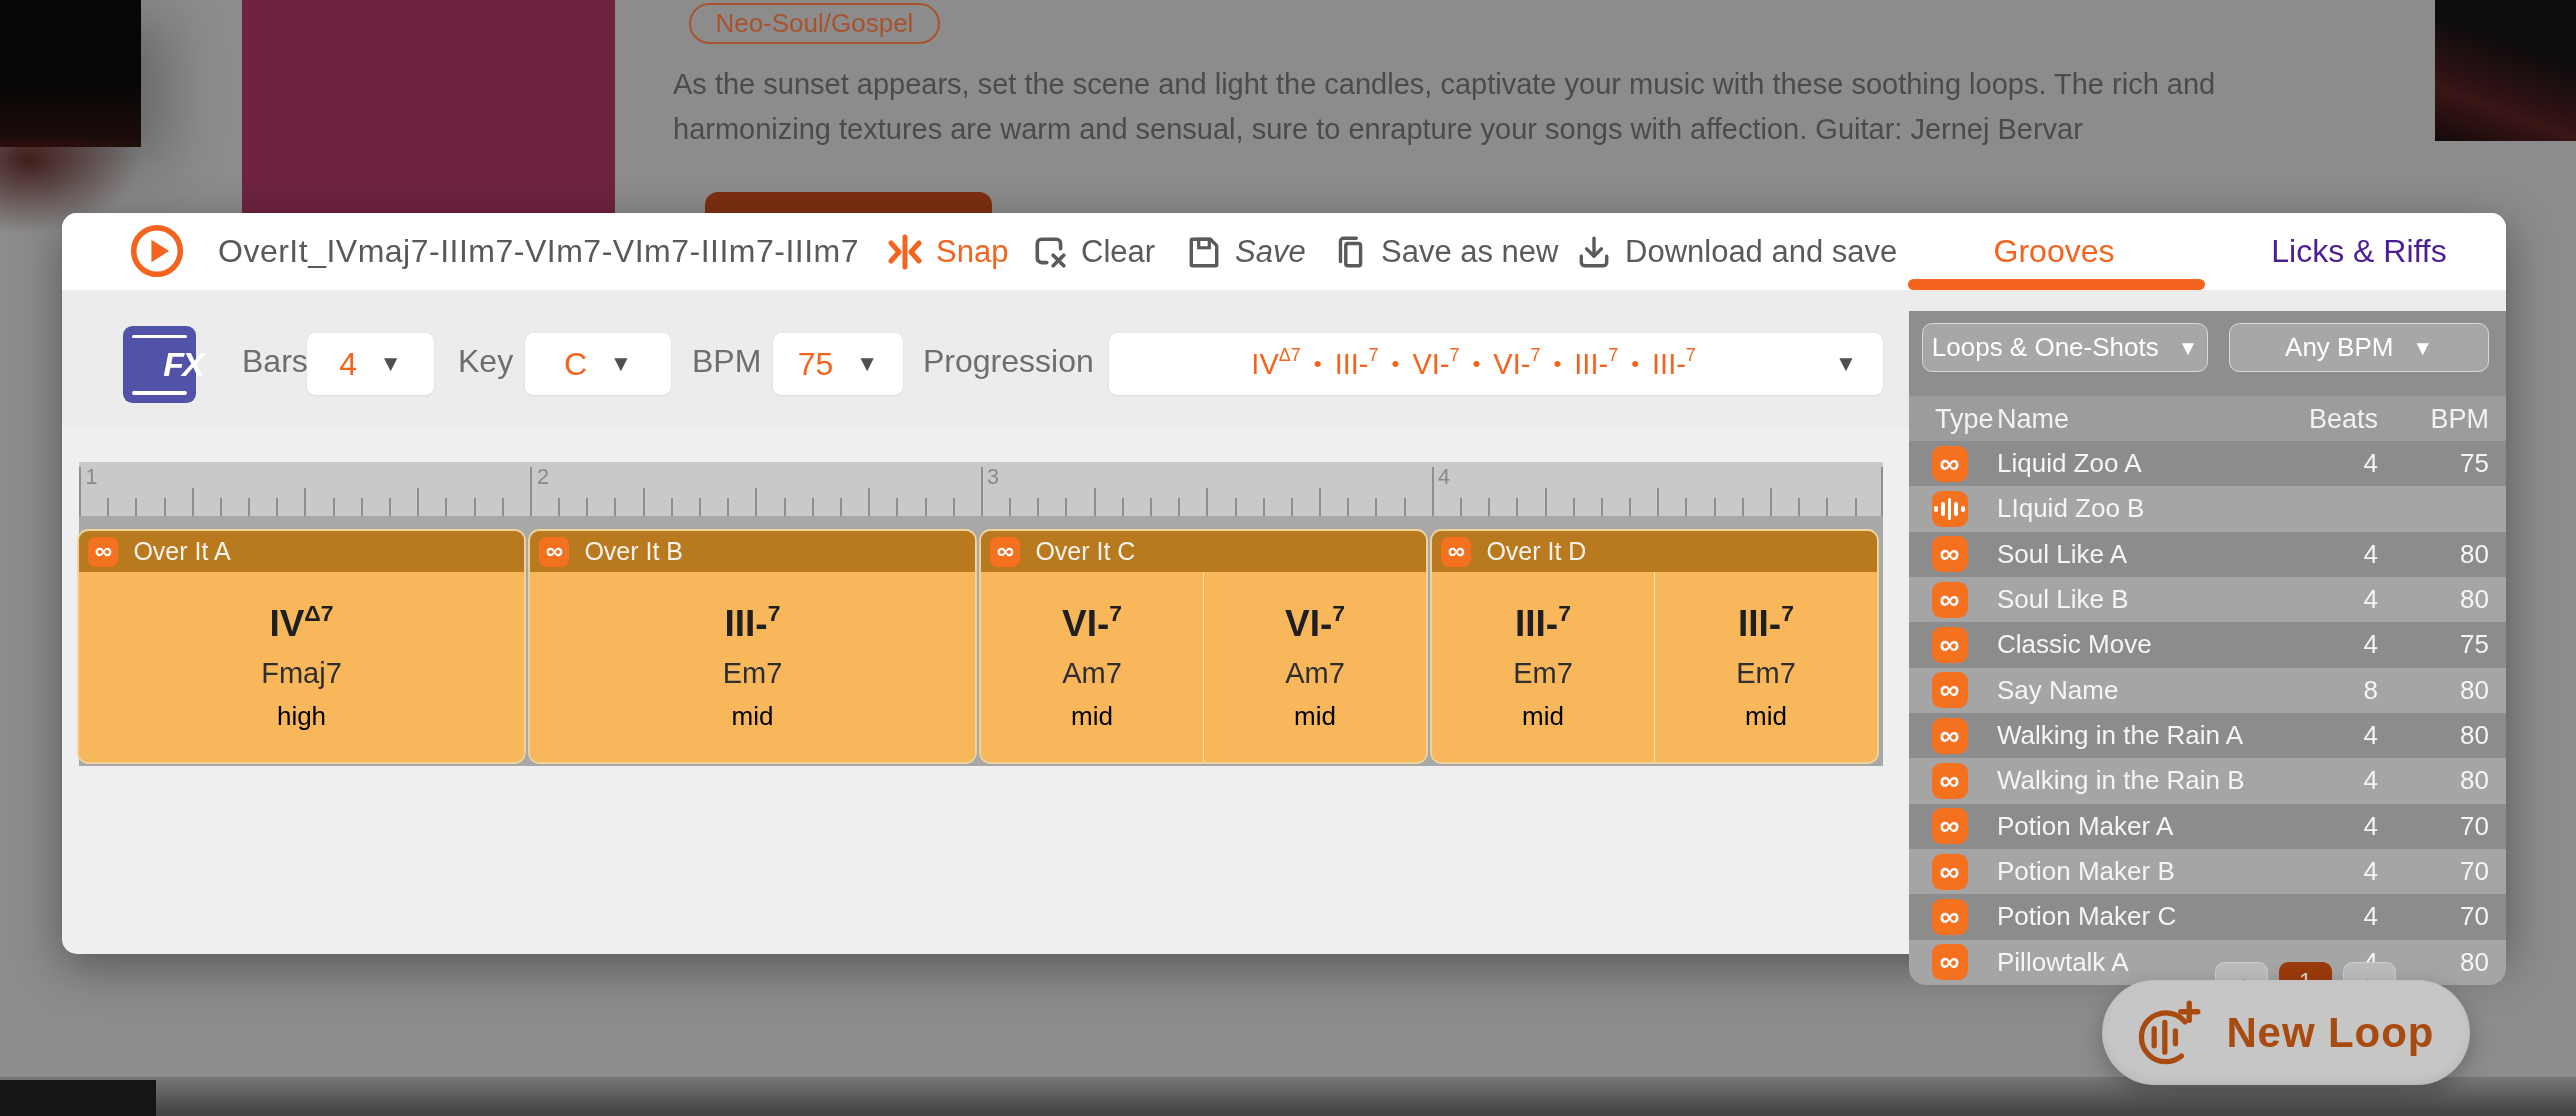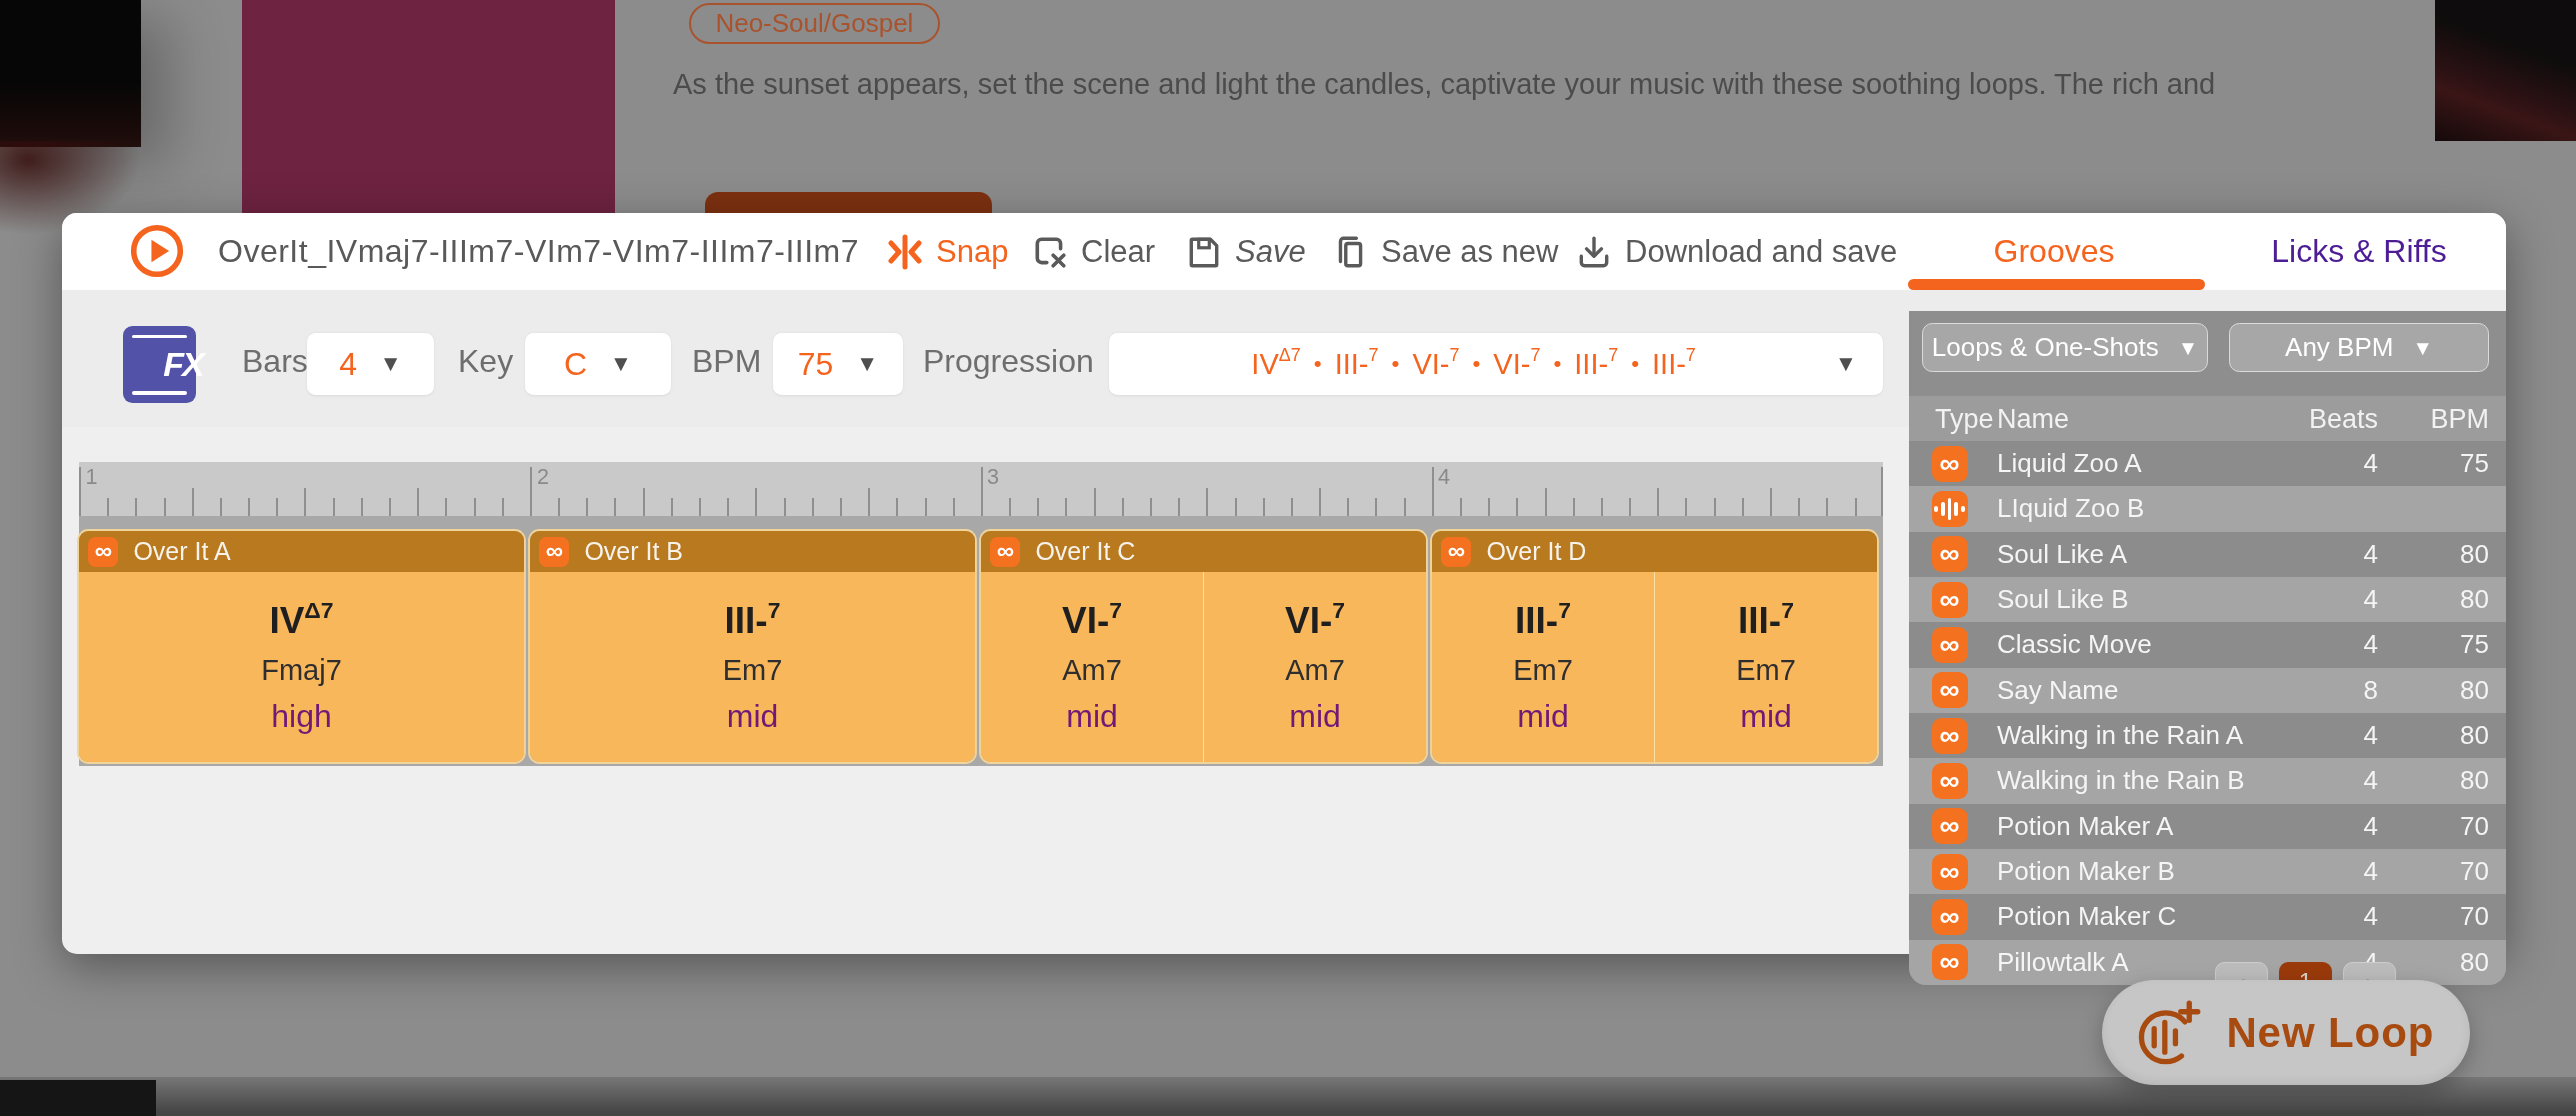--- a/index.html
+++ b/index.html
@@ -81,21 +81,21 @@
     box-shadow:0 0 0 1.9px #f0d49a; cursor:grab; }
   .clip-head { height:41px; background:#b8791f; display:flex; align-items:center; padding:0 9.4px; gap:15px; }
   .loop-badge { width:30px; height:30px; background:#f4711f; border-radius:7.5px; color:#fff;
     display:flex; align-items:center; justify-content:center; font-size:24.4px; font-weight:bold; line-height:1; }
   .clip-name { color:#f7f3ec; font-size:25px; }
   .clip-body { height:190px; background:#f9b75c; display:flex; }
   .cell { flex:1; display:flex; flex-direction:column; align-items:center; justify-content:center; gap:11.3px; }
   .cell-div { border-left:1.9px solid #fbe0ad; }
   .roman { color:#1f1f1f; font-size:37px; font-weight:bold; }
   .chord { color:#2e2e2e; font-size:29px; }
-  .register { color:#701a75; font-size:32px; }
+  .register { color:#000000; font-size:26px; }
 
   
   .sidebar { position:absolute; left:1909px; top:287px; width:597px; height:674px; z-index:5;
     background:#8e8e8e; border-radius:0 0 17px 17px; overflow:hidden;margin-top:24px; }
   .filter-btn { position:absolute; top:12.2px; height:49px; background:#a7a7a7; border:1.9px solid #dadada;
     border-radius:10.3px; color:#fff; font-size:26px; display:flex; align-items:center; justify-content:center;
     gap:19px; cursor:pointer; }
   .fb-type { left:13px; width:286px; } .fb-bpm { left:320px; width:260px; }
   .list-head { position:absolute; left:0; top:85px; width:597px; height:45px; background:#9c9c9c; }
   .list-head span { position:absolute; top:7.5px; color:#f2f2f2; font-size:27px; }
@@ -129,20 +129,21 @@
 <div id="screen">
 
   <div class="bg-card-left"></div>
   <div class="bg-red-smudge"></div>
   <div class="album-art"></div>
   <div class="genre-tag">
       <span>Neo-Soul/Gospel</span>
     </div>
   <div class="bg-desc">
     <div>As the sunset appears, set the scene and light the candles, captivate your music with these soothing loops. The rich and</div>
+    <div>harmonizing textures are warm and sensual, sure to enrapture your songs with affection. Guitar: Jernej Bervar</div>
   </div>
   <div class="cta-sliver"></div>
   <div class="bg-card-right"></div>
   <div class="bottom-band"></div>
   <div class="bottom-left-dark"></div>
 
   <div class="panel"></div>
 
   <div class="toolbar">
     <div class="play-btn">

